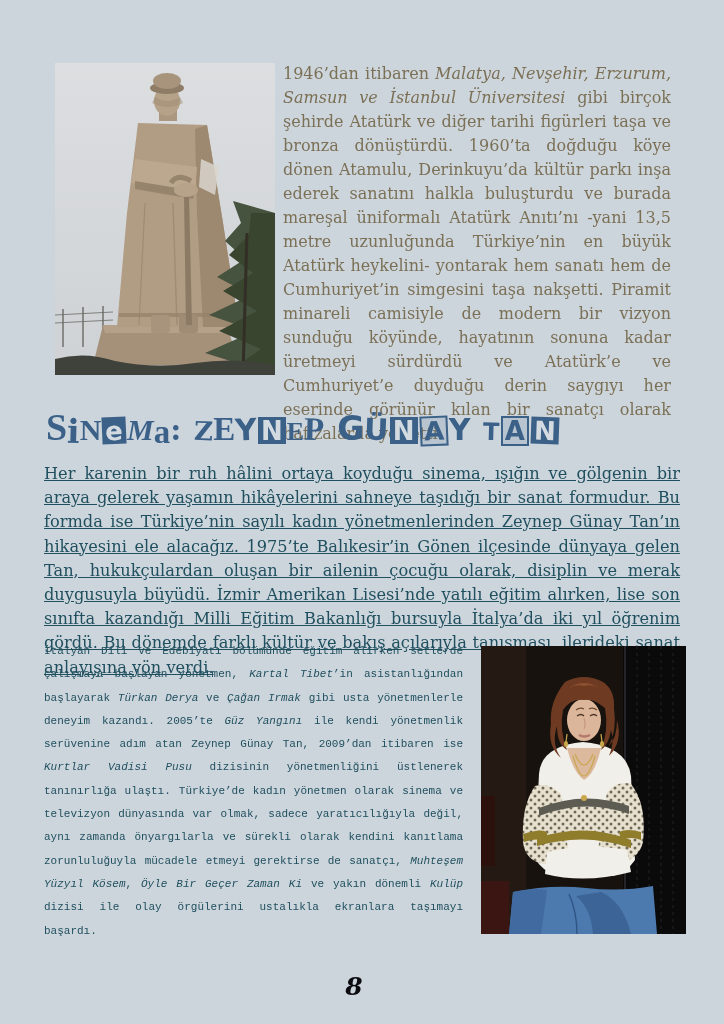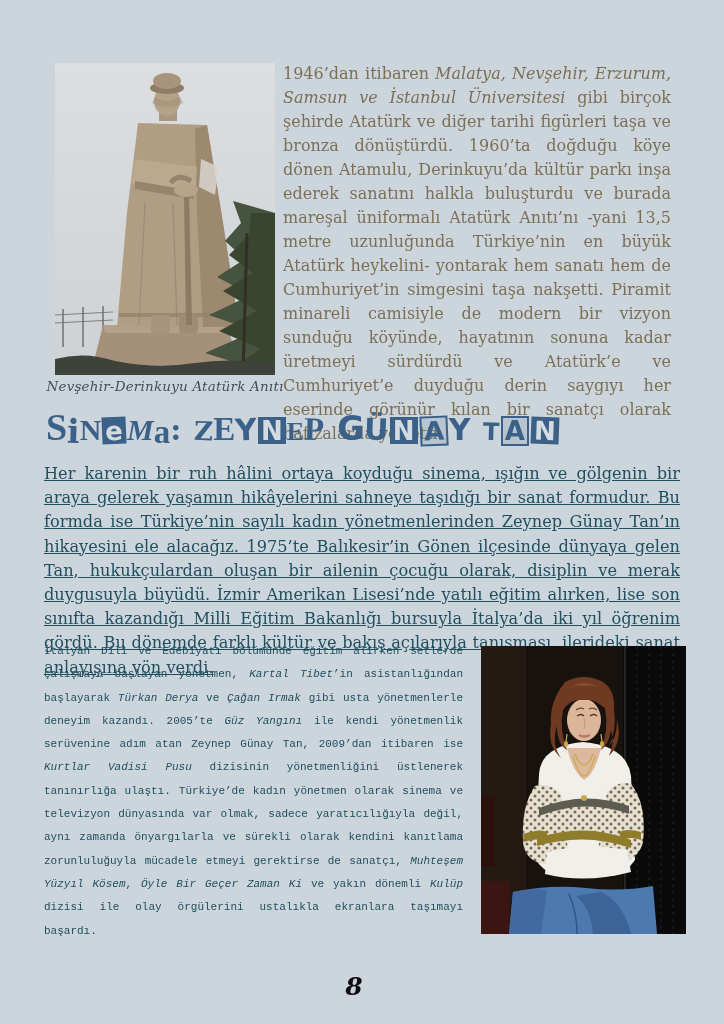--- a/index.html
+++ b/index.html
@@ -151,21 +151,20 @@
       <g>
         <path d="M178,138 L186,160 L170,178 L190,196 L162,214 L196,232 L154,252 L200,268 L150,290 L220,312 L148,312 L220,312 L220,150 Z" fill="#46533e"></path>
         <path d="M196,150 L220,150 L220,312 L168,312 L206,286 L164,268 L202,248 L168,228 L198,210 L174,192 L194,172 Z" fill="#39452f"></path>
         <line x1="192" y1="170" x2="188" y2="312" stroke="#332e26" stroke-width="3"></line>
       </g>
 
       <path d="M0,296 Q30,288 60,298 Q100,306 140,300 Q180,294 220,302 L220,312 L0,312 Z" fill="#3f423a"></path>
     </svg>
   </figure>
 
-  <figcaption class="statue-caption">Nevşehir-Derinkuyu Atatürk Anıtı</figcaption>
 
   <p class="intro"><span>1946’dan itibaren </span><i>Malatya, Nevşehir, Erzurum, Samsun ve İstanbul Üniversitesi</i><span> gibi birçok şehirde Atatürk ve diğer tarihi figürleri taşa ve bronza dönüştürdü. 1960’ta doğduğu köye dönen Atamulu, Derinkuyu’da kültür parkı inşa ederek sanatını halkla buluşturdu ve burada mareşal üniformalı Atatürk Anıtı’nı -yani 13,5 metre uzunluğunda Türkiye’nin en büyük Atatürk heykelini- yontarak hem sanatı hem de Cumhuriyet’in simgesini taşa nakşetti. Piramit minareli camisiyle de modern bir vizyon sunduğu köyünde, hayatının sonuna kadar üretmeyi sürdürdü ve Atatürk’e ve Cumhuriyet’e duyduğu derin saygıyı her eserinde görünür kılan bir sanatçı olarak hafızalarda yer etti.</span></p>
 
   <h1 class="heading"><span class="L L-serif L-xl">S</span><span class="L L-slab L-lg L-low L-rC">i</span><span class="L L-serif L-md">N</span><span class="L L-box L-sm L-rB">e</span><span class="L L-slant L-md">M</span><span class="L L-serif L-lg L-low">a</span><span class="L L-slab L-md">:</span><span class="L L-sp"> </span><span class="L L-slab L-sm L-rA">Z</span><span class="L L-serif L-lg">E</span><span class="L L-sans L-md L-rB">Y</span><span class="L L-box L-sm">N</span><span class="L L-serif L-sm">E</span><span class="L L-serif L-lg L-rC">P</span><span class="L L-sp"> </span><span class="L L-sans L-lg">G</span><span class="L L-sans L-md L-rA">Ü</span><span class="L L-box L-sm">N</span><span class="L L-obox L-sm L-rB">A</span><span class="L L-sans L-md">Y</span><span class="L L-sp"> </span><span class="L L-sans L-xs L-rC">T</span><span class="L L-obox L-sm">A</span><span class="L L-box L-sm L-rA">N</span></h1>
 
   <p class="cinema"><span>Her karenin bir ruh hâlini ortaya koyduğu sinema, ışığın ve gölgenin bir araya gelerek yaşamın hikâyelerini sahneye taşıdığı bir sanat formudur. Bu formda ise Türkiye’nin sayılı kadın yönetmenlerinden Zeynep Günay Tan’ın hikayesini ele alacağız. 1975’te Balıkesir’in Gönen ilçesinde dünyaya gelen Tan, hukukçulardan oluşan bir ailenin çocuğu olarak, disiplin ve merak duygusuyla büyüdü. İzmir Amerikan Lisesi’nde yatılı eğitim alırken, lise son sınıfta kazandığı Milli Eğitim Bakanlığı bursuyla İtalya’da iki yıl öğrenim gördü. Bu dönemde farklı kültür ve bakış açılarıyla tanışması, ilerideki sanat anlayışına yön verdi.</span></p>
 
   <p class="bio"><span>İtalyan Dili ve Edebiyatı bölümünde eğitim alırken setlerde çalışmaya başlayan yönetmen, </span><i>Kartal Tibet</i><span>’in asistanlığından başlayarak </span><i>Türkan Derya</i><span> ve </span><i>Çağan Irmak</i><span> gibi usta yönetmenlerle deneyim kazandı. 2005’te </span><i>Güz Yangını</i><span> ile kendi yönetmenlik serüvenine adım atan Zeynep Günay Tan, 2009’dan itibaren ise </span><i>Kurtlar Vadisi Pusu</i><span> dizisinin yönetmenliğini üstlenerek tanınırlığa ulaştı. Türkiye’de kadın yönetmen olarak sinema ve televizyon dünyasında var olmak, sadece yaratıcılığıyla değil, aynı zamanda önyargılarla ve sürekli olarak kendini kanıtlama zorunluluğuyla mücadele etmeyi gerektirse de sanatçı, </span><i>Muhteşem Yüzyıl Kösem</i><span>, </span><i>Öyle Bir Geçer Zaman Ki</i><span> ve yakın dönemli </span><i>Kulüp</i><span> dizisi ile olay örgülerini ustalıkla ekranlara taşımayı başardı.</span></p>
 
   <figure class="portrait-fig">

